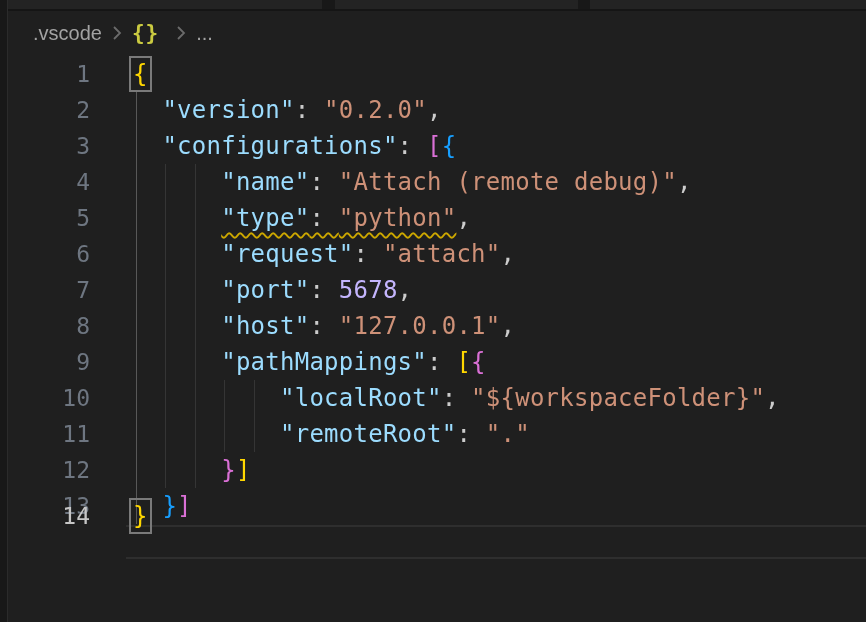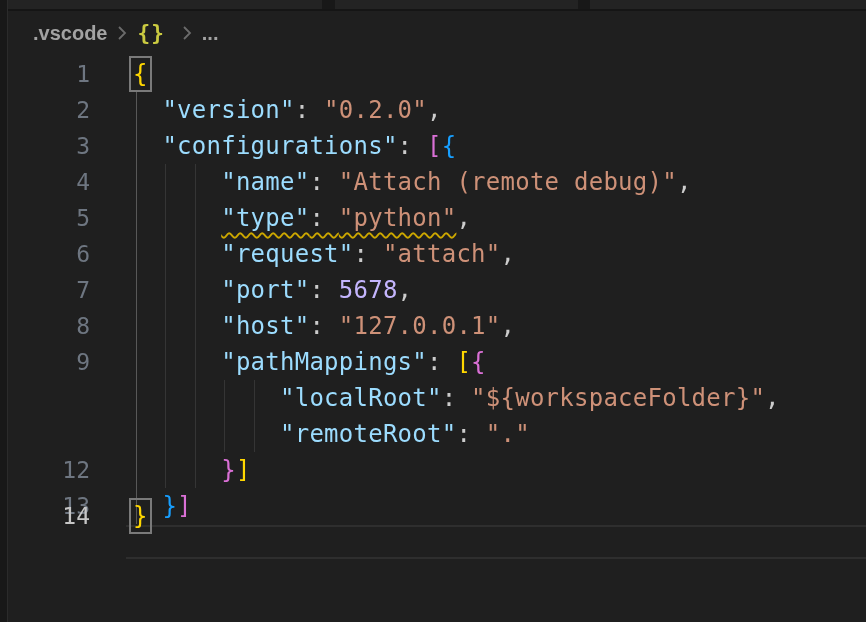--- a/index.html
+++ b/index.html
@@ -18,21 +18,21 @@
     position:absolute;left:8px;top:0;width:858px;height:9px;
     background:#181818;border-bottom:2px solid #151515;box-sizing:content-box;
   }
   .tabstrip .seg{position:absolute;top:0;height:9px;background:#232323;}
   
   .breadcrumbs{
     position:absolute;left:8px;top:13px;height:40px;width:858px;
     display:flex;align-items:center;padding-left:25px;box-sizing:border-box;
     color:#a3a3a3;font-size:20px;
   }
-  .crumb{white-space:pre;cursor:pointer;font-weight:bold;}
+  .crumb{white-space:pre;cursor:pointer;}
   .crumb-sep{margin:0 9px;display:flex;align-items:center;}
   .json-icon{
     font-family:"DejaVu Sans Mono",monospace;color:#cbcb41;
     font-size:21px;font-weight:bold;margin-right:7px;letter-spacing:1px;
   }
   
   .editor{position:absolute;left:0;top:0;width:866px;height:622px;}
   .row{position:absolute;left:0;width:866px;height:36px;}
   .ln{
     position:absolute;left:0;top:0;width:90px;height:36px;
@@ -147,28 +147,30 @@
         <span class="code" style="padding-left: 88.2px;"><span class="tk-key">"host"</span><span class="tk-pun">: </span><span class="tk-str">"127.0.0.1"</span><span class="tk-pun">,</span></span>
       </div>
       <div class="row" style="top: 344px;">
         <span class="ln">9</span>
         <span class="guide guide-active" style="left: 136px;"></span>
         <span class="guide" style="left: 165.4px;"></span>
         <span class="guide" style="left: 194.8px;"></span>
         <span class="code" style="padding-left: 88.2px;"><span class="tk-key">"pathMappings"</span><span class="tk-pun">: </span><span class="tk-b1">[</span><span class="tk-b2">{</span></span>
       </div>
       <div class="row" style="top: 380px;">
+        <span class="ln">10</span>
         <span class="guide guide-active" style="left: 136px;"></span>
         <span class="guide" style="left: 165.4px;"></span>
         <span class="guide" style="left: 194.8px;"></span>
         <span class="guide" style="left: 224.2px;"></span>
         <span class="guide" style="left: 253.6px;"></span>
         <span class="code" style="padding-left: 147px;"><span class="tk-key">"localRoot"</span><span class="tk-pun">: </span><span class="tk-str">"${workspaceFolder}"</span><span class="tk-pun">,</span></span>
       </div>
       <div class="row" style="top: 416px;">
+        <span class="ln">11</span>
         <span class="guide guide-active" style="left: 136px;"></span>
         <span class="guide" style="left: 165.4px;"></span>
         <span class="guide" style="left: 194.8px;"></span>
         <span class="guide" style="left: 224.2px;"></span>
         <span class="guide" style="left: 253.6px;"></span>
         <span class="code" style="padding-left: 147px;"><span class="tk-key">"remoteRoot"</span><span class="tk-pun">: </span><span class="tk-str">"."</span></span>
       </div>
       <div class="row" style="top: 452px;">
         <span class="ln">12</span>
         <span class="guide guide-active" style="left: 136px;"></span>

